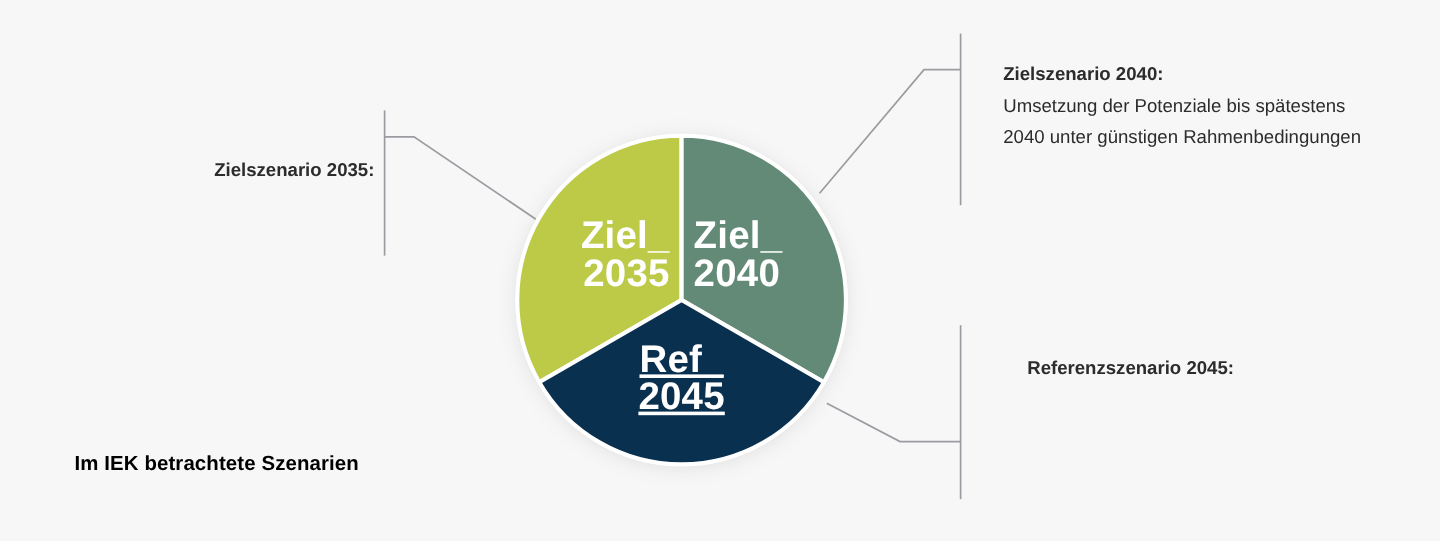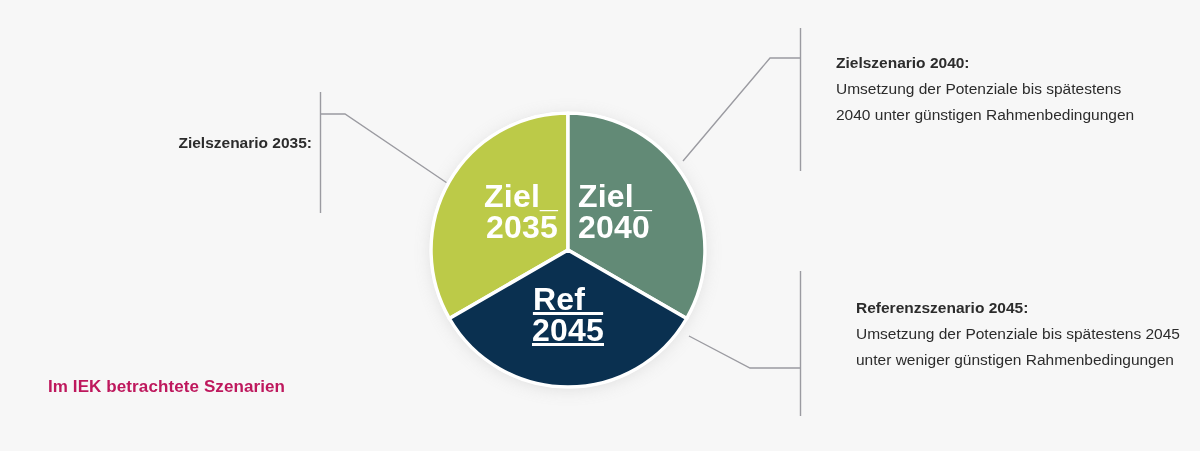--- a/index.html
+++ b/index.html
@@ -54,24 +54,24 @@
   }
   .anno .anno-title{font-weight:bold;display:block;}
   .anno .anno-body{display:block;}
 
   #anno-2035{left:30px;top:103px;width:282px;text-align:right;margin-top:27px;}
   #anno-2040{left:836px;top:50px;width:300px;text-align:left;}
   #anno-2045{left:836px;top:295px;width:340px;text-align:left;margin-left:20px;}
 
   #caption{
     position:absolute;
-    left:48px;top:377px;
+    left:62px;top:377px;
     font-size:17px;
     font-weight:bold;
-    color:#be185d;
+    color:#000000;
     letter-spacing:.1px;
   }
 </style>
 </head>
 <body>
 
 <div id="stage">
 
   <svg id="leaders" viewBox="0 0 1200 451" width="1200" height="451" aria-hidden="true">
     <g stroke="#9b9ba1" stroke-width="1.4" fill="none" shape-rendering="geometricPrecision">
@@ -115,18 +115,17 @@
     <span class="anno-title">Zielszenario 2035:</span>
   </div>
 
   <div class="anno" id="anno-2040">
     <span class="anno-title">Zielszenario 2040:</span>
     <span class="anno-body">Umsetzung der Potenziale bis spätestens 2040 unter günstigen Rahmenbedingungen</span>
   </div>
 
   <div class="anno" id="anno-2045">
     <span class="anno-title">Referenzszenario 2045:</span>
-    <span class="anno-body">Umsetzung der Potenziale bis spätestens 2045 unter weniger günstigen Rahmenbedingungen</span>
   </div>
 
   <div id="caption">Im IEK betrachtete Szenarien</div>
 
 </div>
 
 </body></html>

